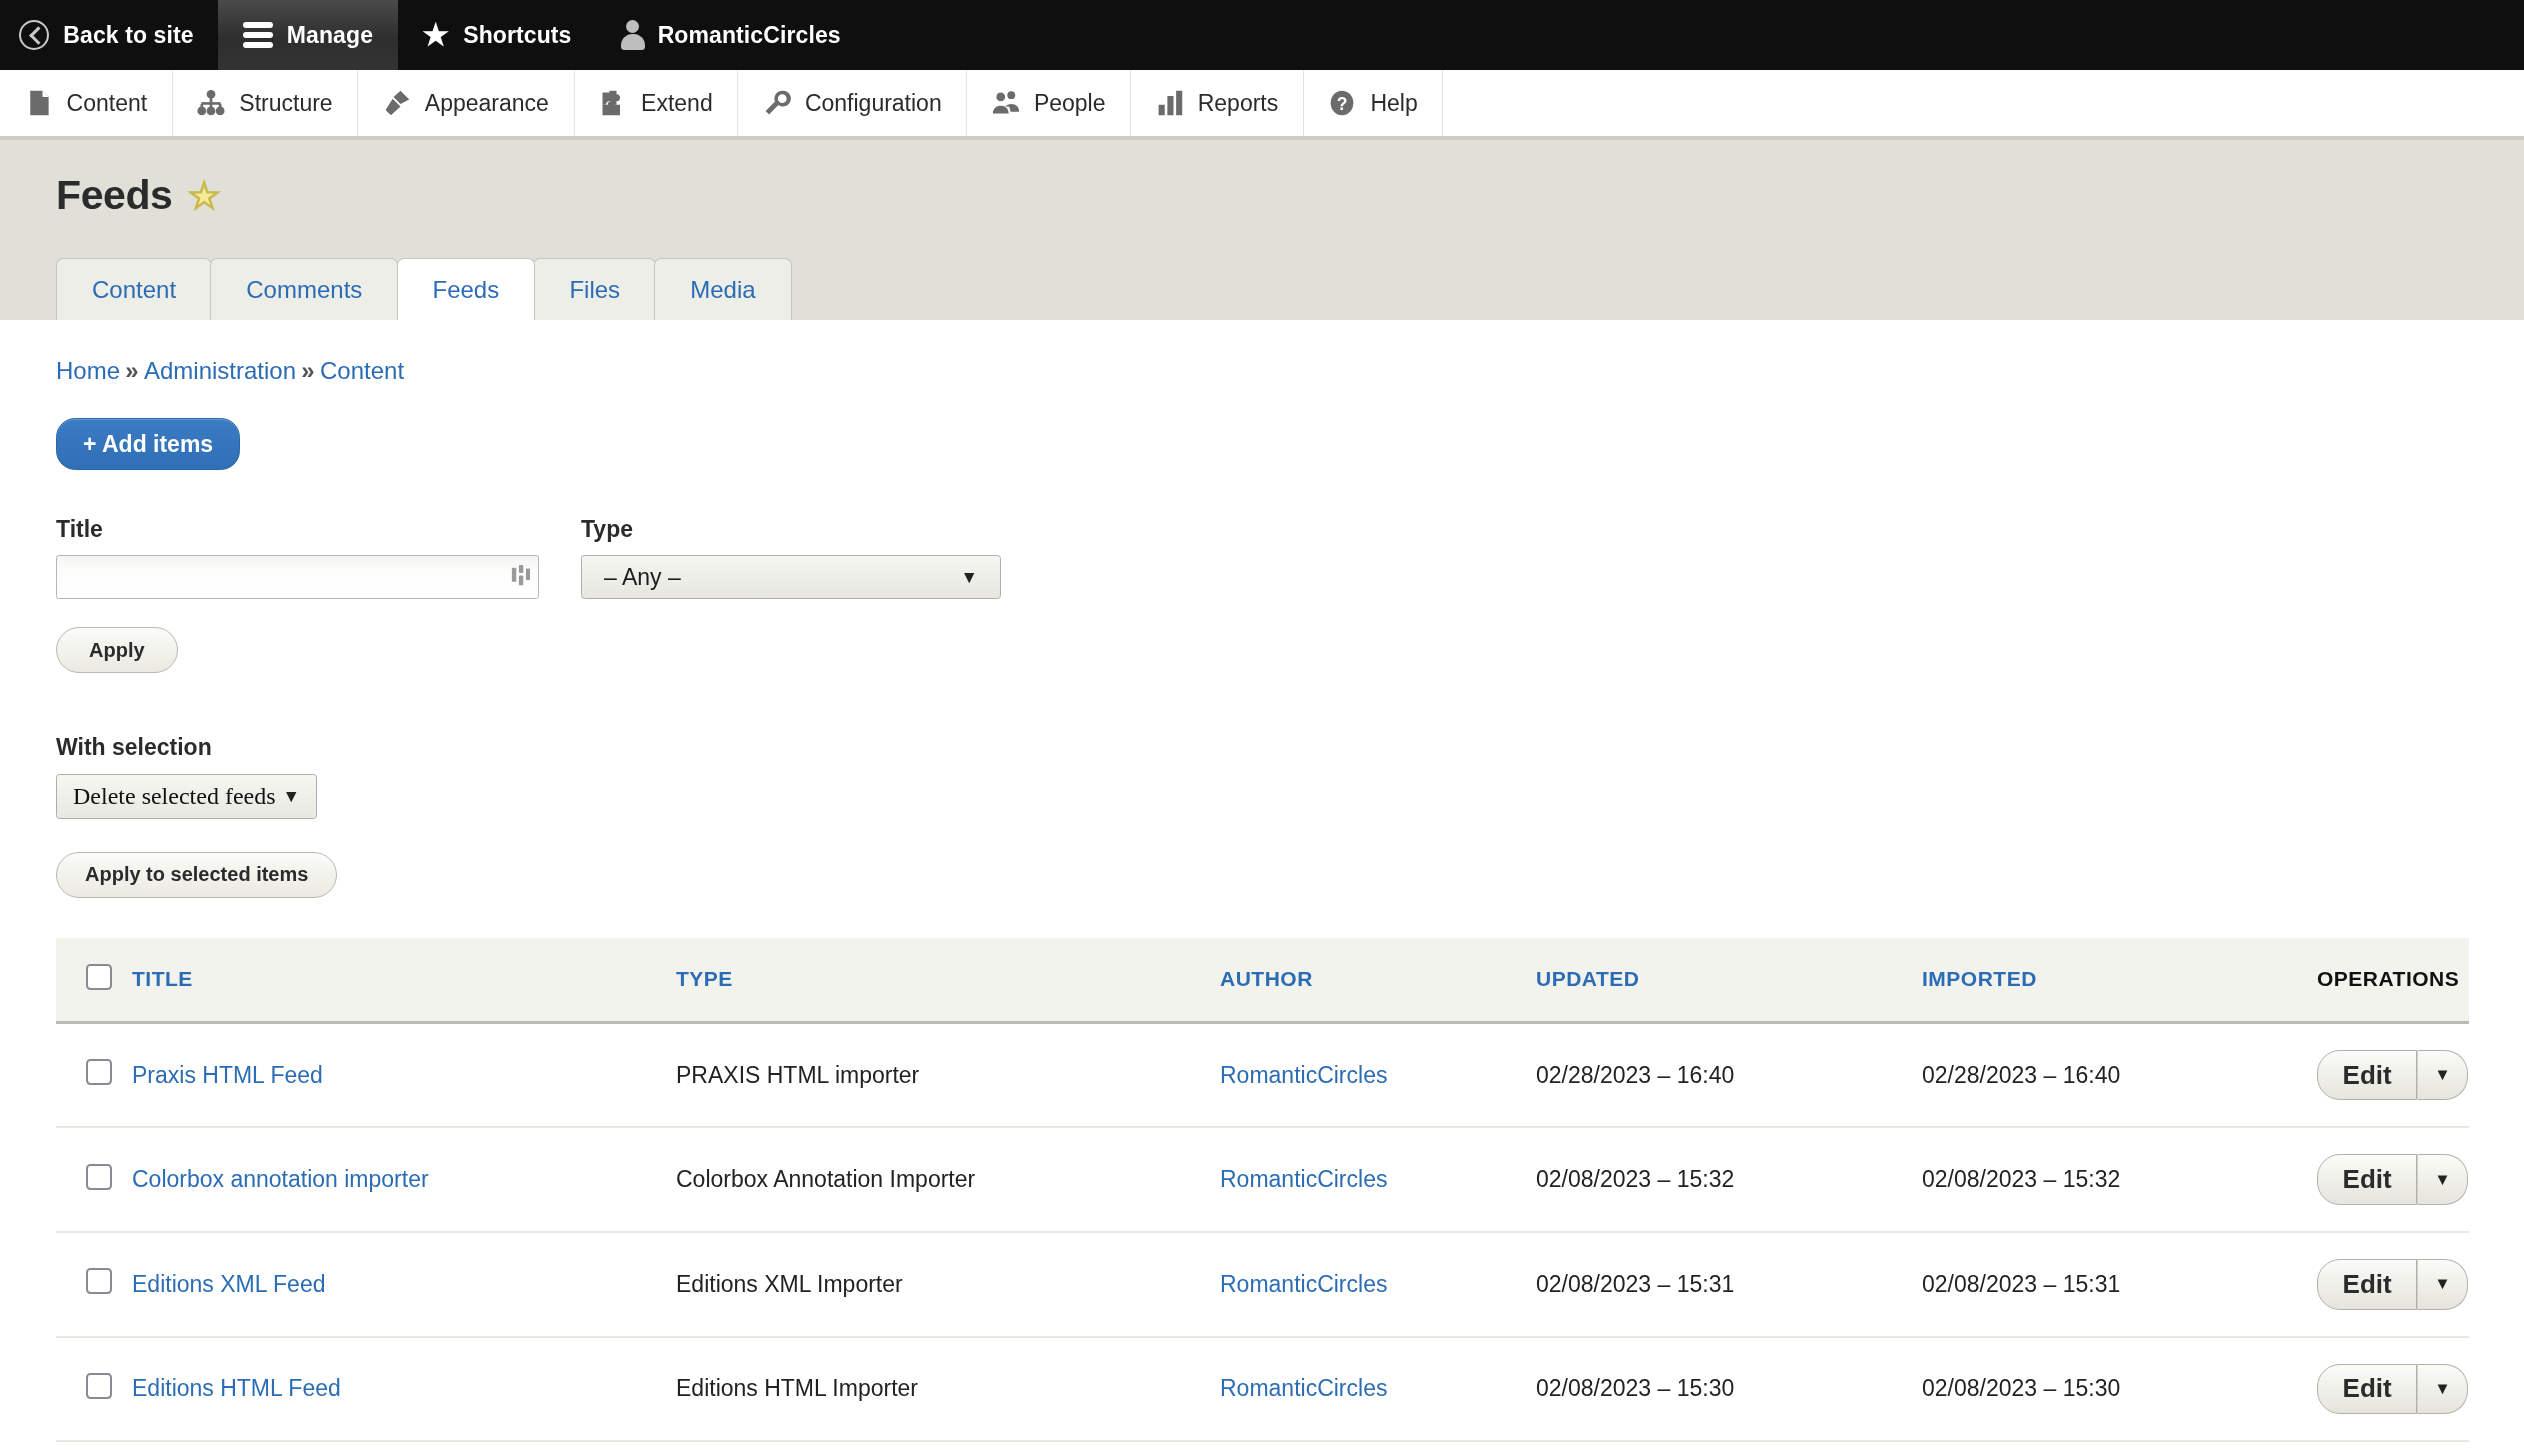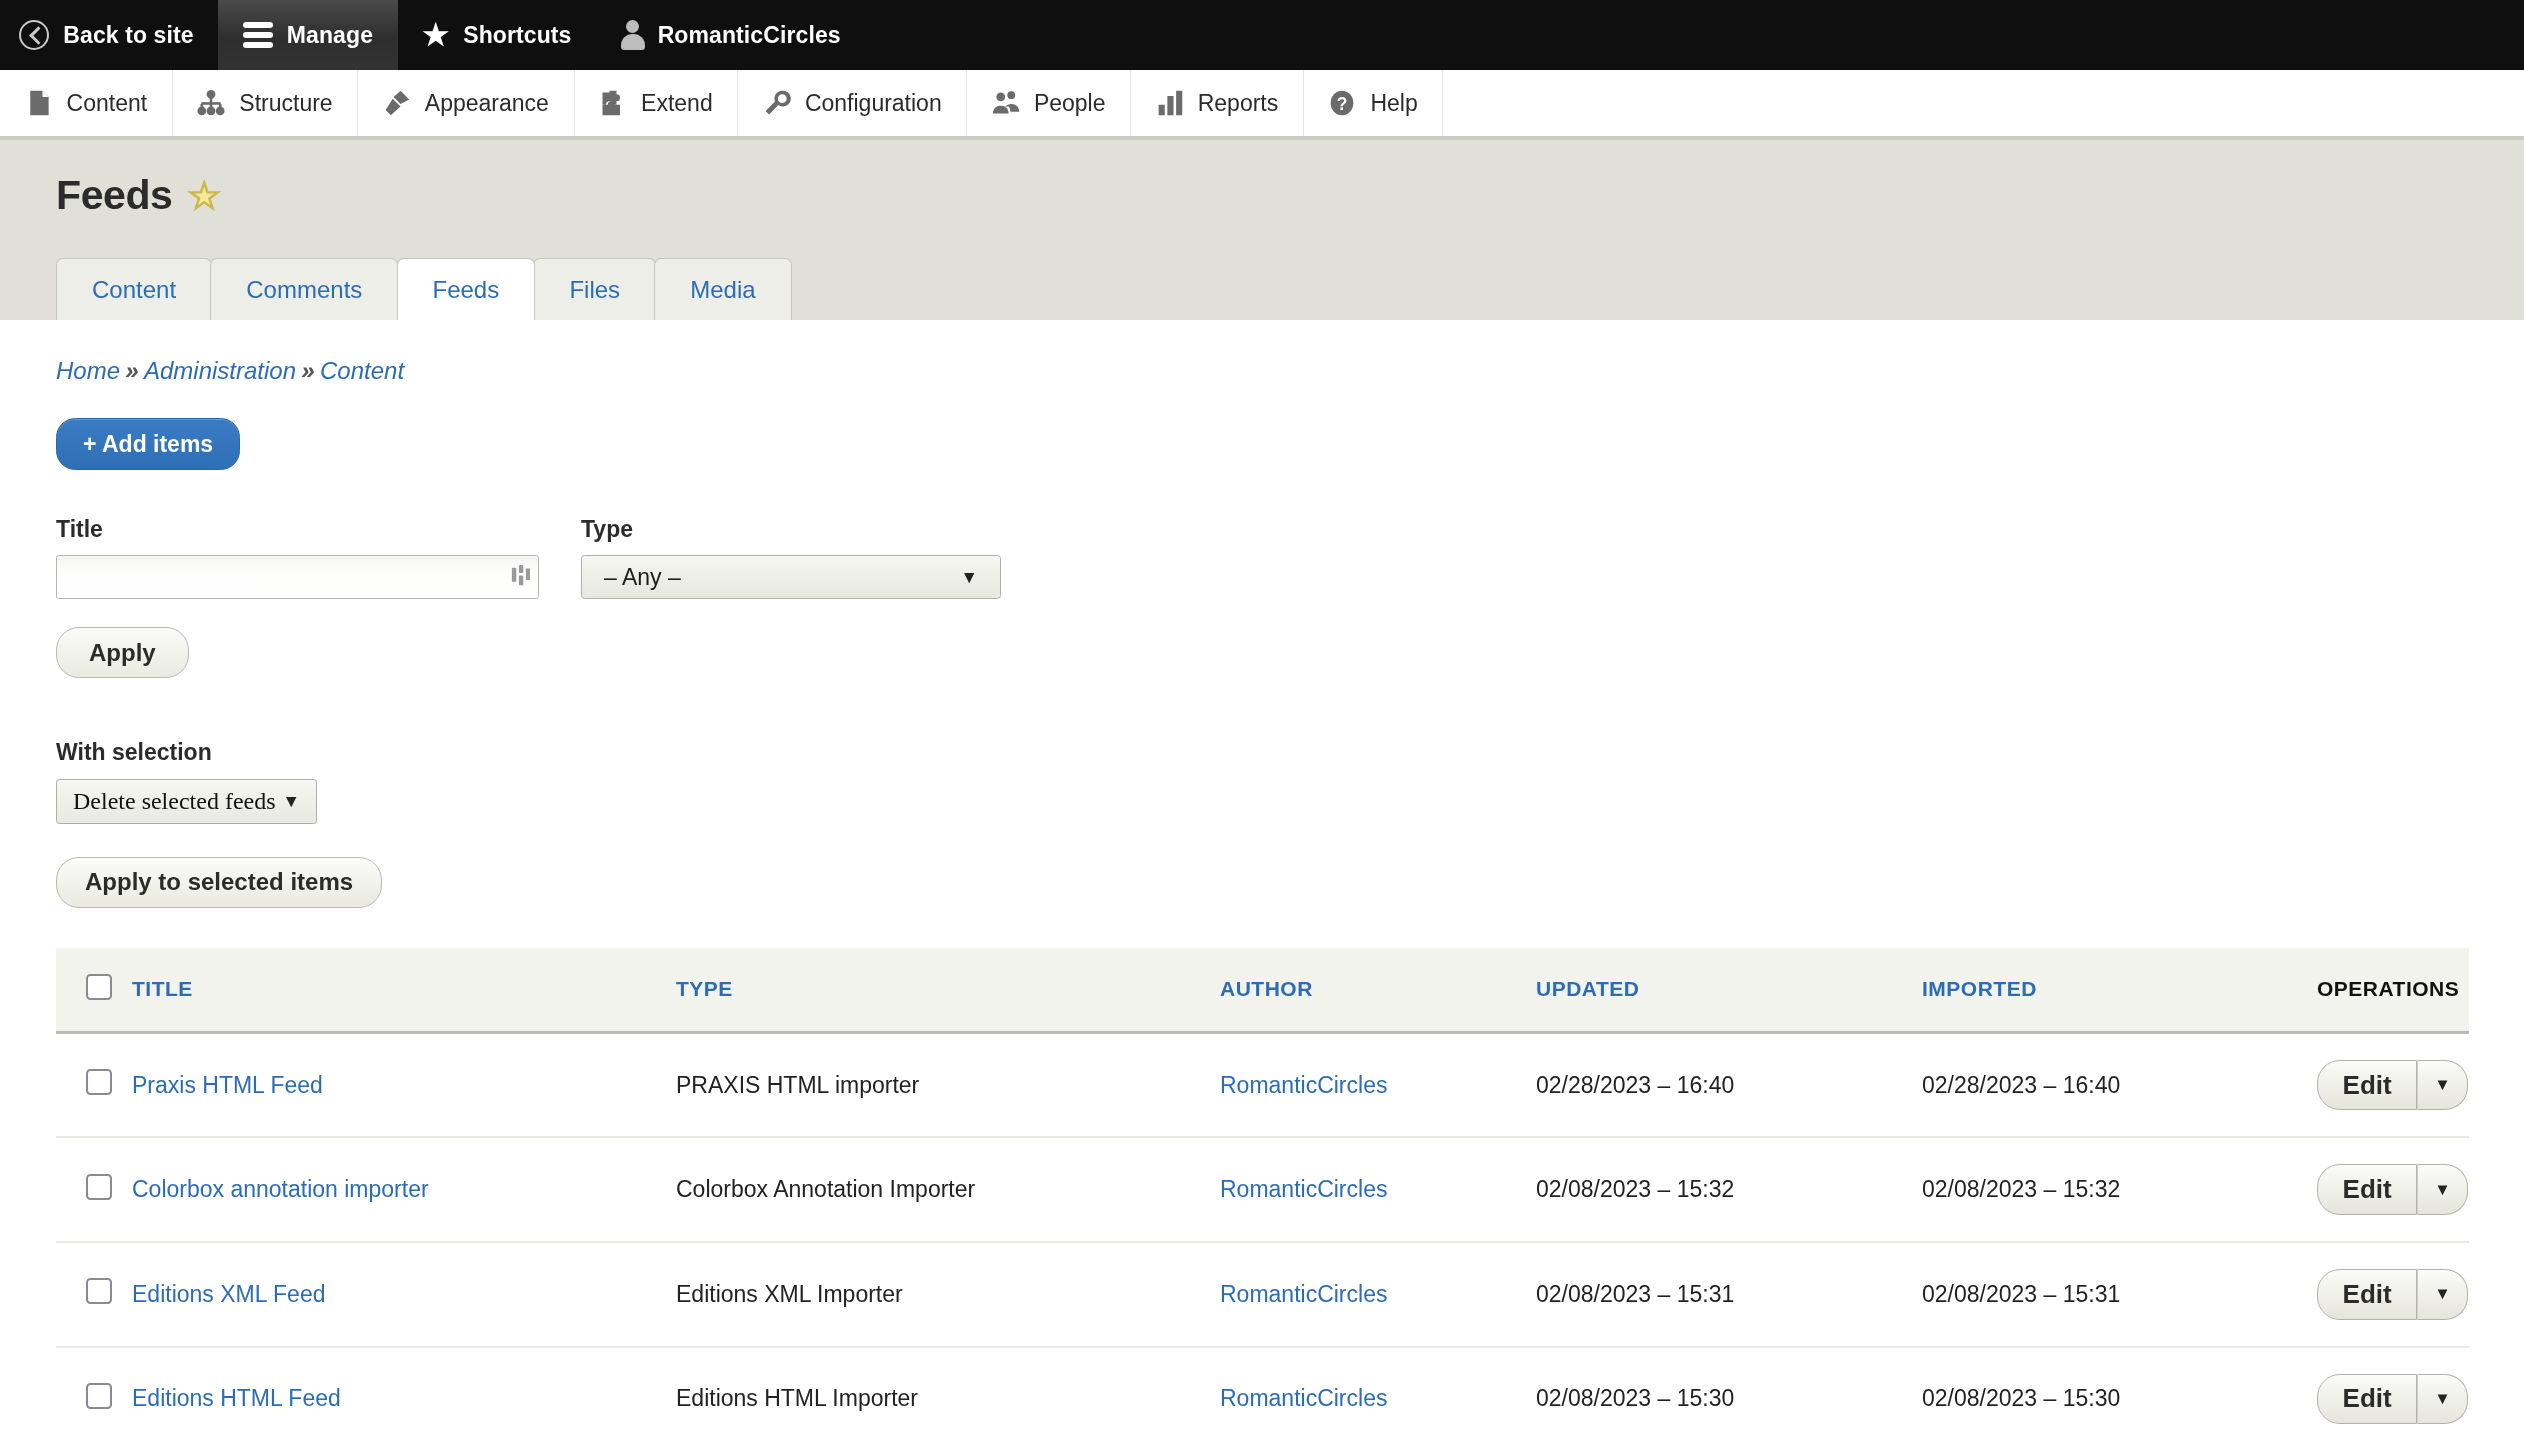--- a/index.html
+++ b/index.html
@@ -131,21 +131,20 @@
     border-color:#c6c6bd;
     box-shadow:0 2.6px 0 #fff;
   }
 
   
   .main { background:#fff; padding-top:0; }
   .breadcrumb {
     padding-top:37px;
     font-size:24px;
     color:#2b6cb5;
-    font-style:italic;
   }
   .breadcrumb a { color:#2b6cb5; text-decoration:none; cursor:pointer; }
   .bc-sep { color:#555; padding:0 5.3px; font-weight:bold; }
 
   .add-feed-btn {
     display:inline-block;
     margin-top:33px;
     background:linear-gradient(to bottom,#3a7bc4 0%,#2f6fb5 100%);
     border:1.8px solid #2a65a5;
     color:#fff;
@@ -194,21 +193,21 @@
     cursor:pointer;
   }
   .caret { font-size:17.6px; color:#222; }
   .filter-gap { width:42px; }
 
   .btn-gray {
     display:inline-block;
     background:linear-gradient(to bottom,#fbfbf8 0%,#eaeae2 100%);
     border:1.8px solid #b9b9b0;
     border-radius:23px;
-    font-size:24px;
+    font-size:20px;
     font-weight:bold;
     color:#2b2b2b;
     padding:10.5px 28px;
     cursor:pointer;
   }
   .apply-btn { margin-top:28px; padding:10.5px 32px; }
 
   .with-sel-label {
     font-size:23px; font-weight:bold; color:#2b2b2b;
     margin-top:61px; margin-bottom:12.3px;

